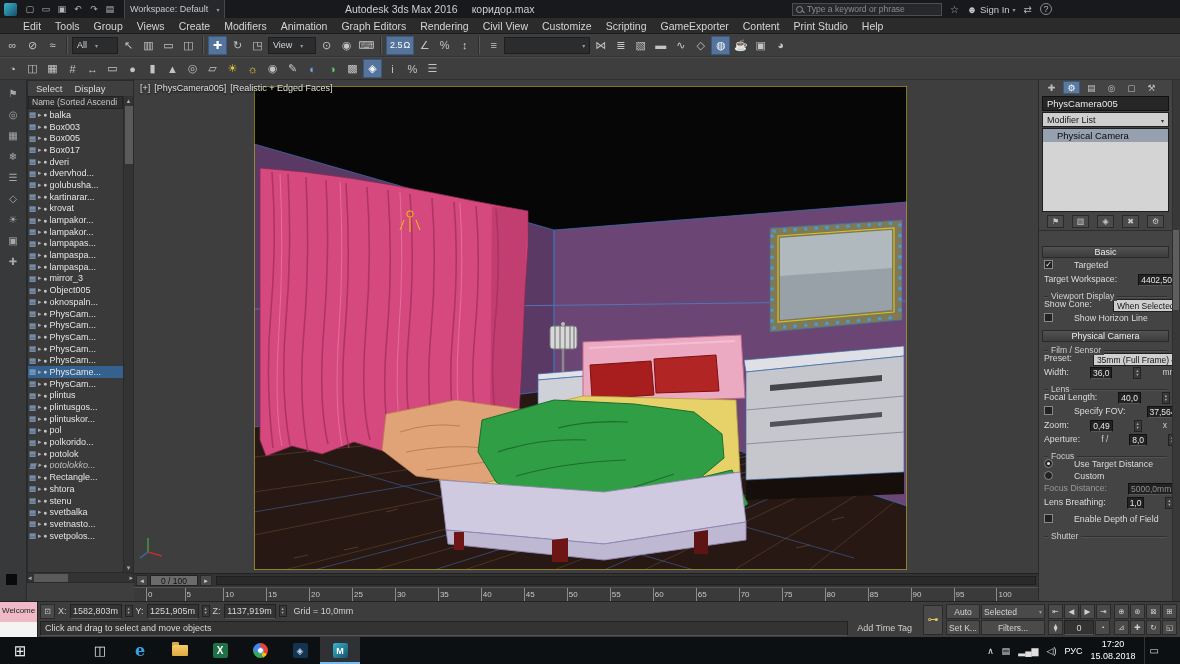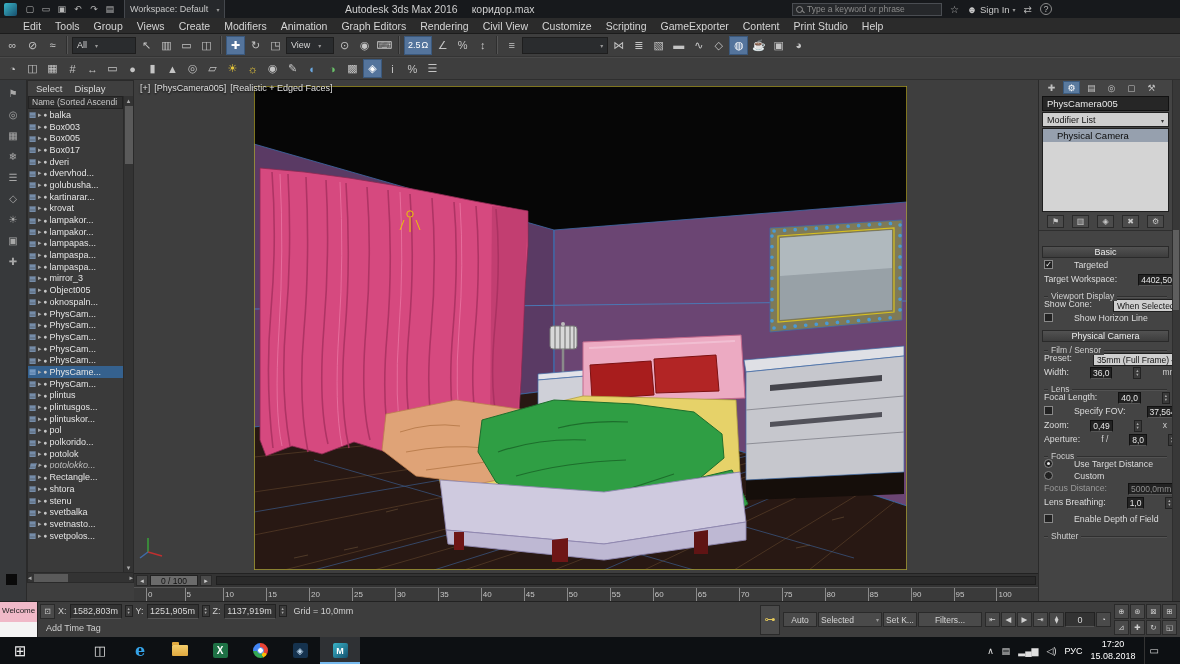--- a/index.html
+++ b/index.html
@@ -107,21 +107,21 @@
 .sbrow{display:flex;align-items:center;gap:3px;height:16px}
 .sunken{background:#333;border:1px solid #222;border-bottom-color:#555;height:15px;font-size:9px;color:#d8d8d8;display:flex;align-items:center;padding:0 4px;white-space:nowrap}
 .statusfld,.promptfld{flex:1;overflow:hidden}
 .lockbtn{width:15px;height:15px;background:#4a4a4a;border:1px solid #2a2a2a;color:#c8c8c8;font-size:8px;display:flex;align-items:center;justify-content:center;flex:none}
 .coordlbl{font-size:9px;color:#d0d0d0}
 .coordfld{width:52px;justify-content:center}
 .gridlbl{font-size:9px;color:#d0d0d0;padding:0 4px;white-space:nowrap}
 .timetag{font-size:9px;color:#cfcfcf;padding:0 6px;white-space:nowrap}
 .sbright{display:flex;align-items:center;gap:3px;padding:1px 3px;flex:none}
 .keybtn{width:20px;height:30px;background:#4a4a4a;border:1px solid #2a2a2a;color:#e3c85a;font-size:11px;display:flex;align-items:center;justify-content:center}
-.kcol{display:flex;gap:1px}
+.kcol{display:flex;flex-direction:column;gap:1px}
 .krow{display:flex;gap:1px}
 .kbtn{height:15px;background:#4a4a4a;border:1px solid #2a2a2a;color:#d6d6d6;font-size:8.5px;display:flex;align-items:center;justify-content:center;padding:0 2px;white-space:nowrap}
 .kw1{width:34px}.kw2{width:64px}
 .kdrop{justify-content:space-between}
 .pbtn{width:15px;height:15px;background:#4a4a4a;border:1px solid #2a2a2a;color:#cfcfcf;font-size:7.5px;display:flex;align-items:center;justify-content:center}
 .framefld{width:30px;height:15px;justify-content:center}
 
 #taskbar{position:absolute;left:0;top:637px;width:1180px;height:27px;background:#0d1013;display:flex;align-items:stretch}
 .tbapps{display:flex;align-items:stretch}
 .tbapp{width:40px;display:flex;align-items:center;justify-content:center}
@@ -218,21 +218,21 @@
         <span>∞</span>
       </span>
       <span class="tbtn">
         <span>⊘</span>
       </span>
       <span class="tbtn">
         <span>≈</span>
       </span>
   </span>
   <span class="tsep"></span>
-  <span class="tdrop" style="width:64px">
+  <span class="tdrop" style="width:46px">
     <span>All</span>
       <span class="caret">▾</span>
   </span>
   <span style="display:flex;gap:1px">
     <span class="tbtn">
         <span>↖</span>
       </span>
       <span class="tbtn">
         <span>▥</span>
       </span>
@@ -1054,20 +1054,21 @@
       <span class="spin"></span>
       <span class="coordlbl">Y:</span>
       <span class="sunken coordfld">1251,905m</span>
       <span class="spin"></span>
       <span class="coordlbl">Z:</span>
       <span class="sunken coordfld">1137,919m</span>
       <span class="spin"></span>
       <span class="gridlbl">Grid = 10,0mm</span>
     </div>
     <div class="sbrow">
+      <div class="sunken promptfld">Click and drag to select and move objects</div>
       <span class="timetag">Add Time Tag</span>
     </div>
   </div>
   <div class="sbright">
     <span class="keybtn">⊶</span>
     <div class="kcol">
       <div class="krow">
         <span class="kbtn kw1">Auto</span>
         <span class="kbtn kw2 kdrop">
           <span>Selected</span>

